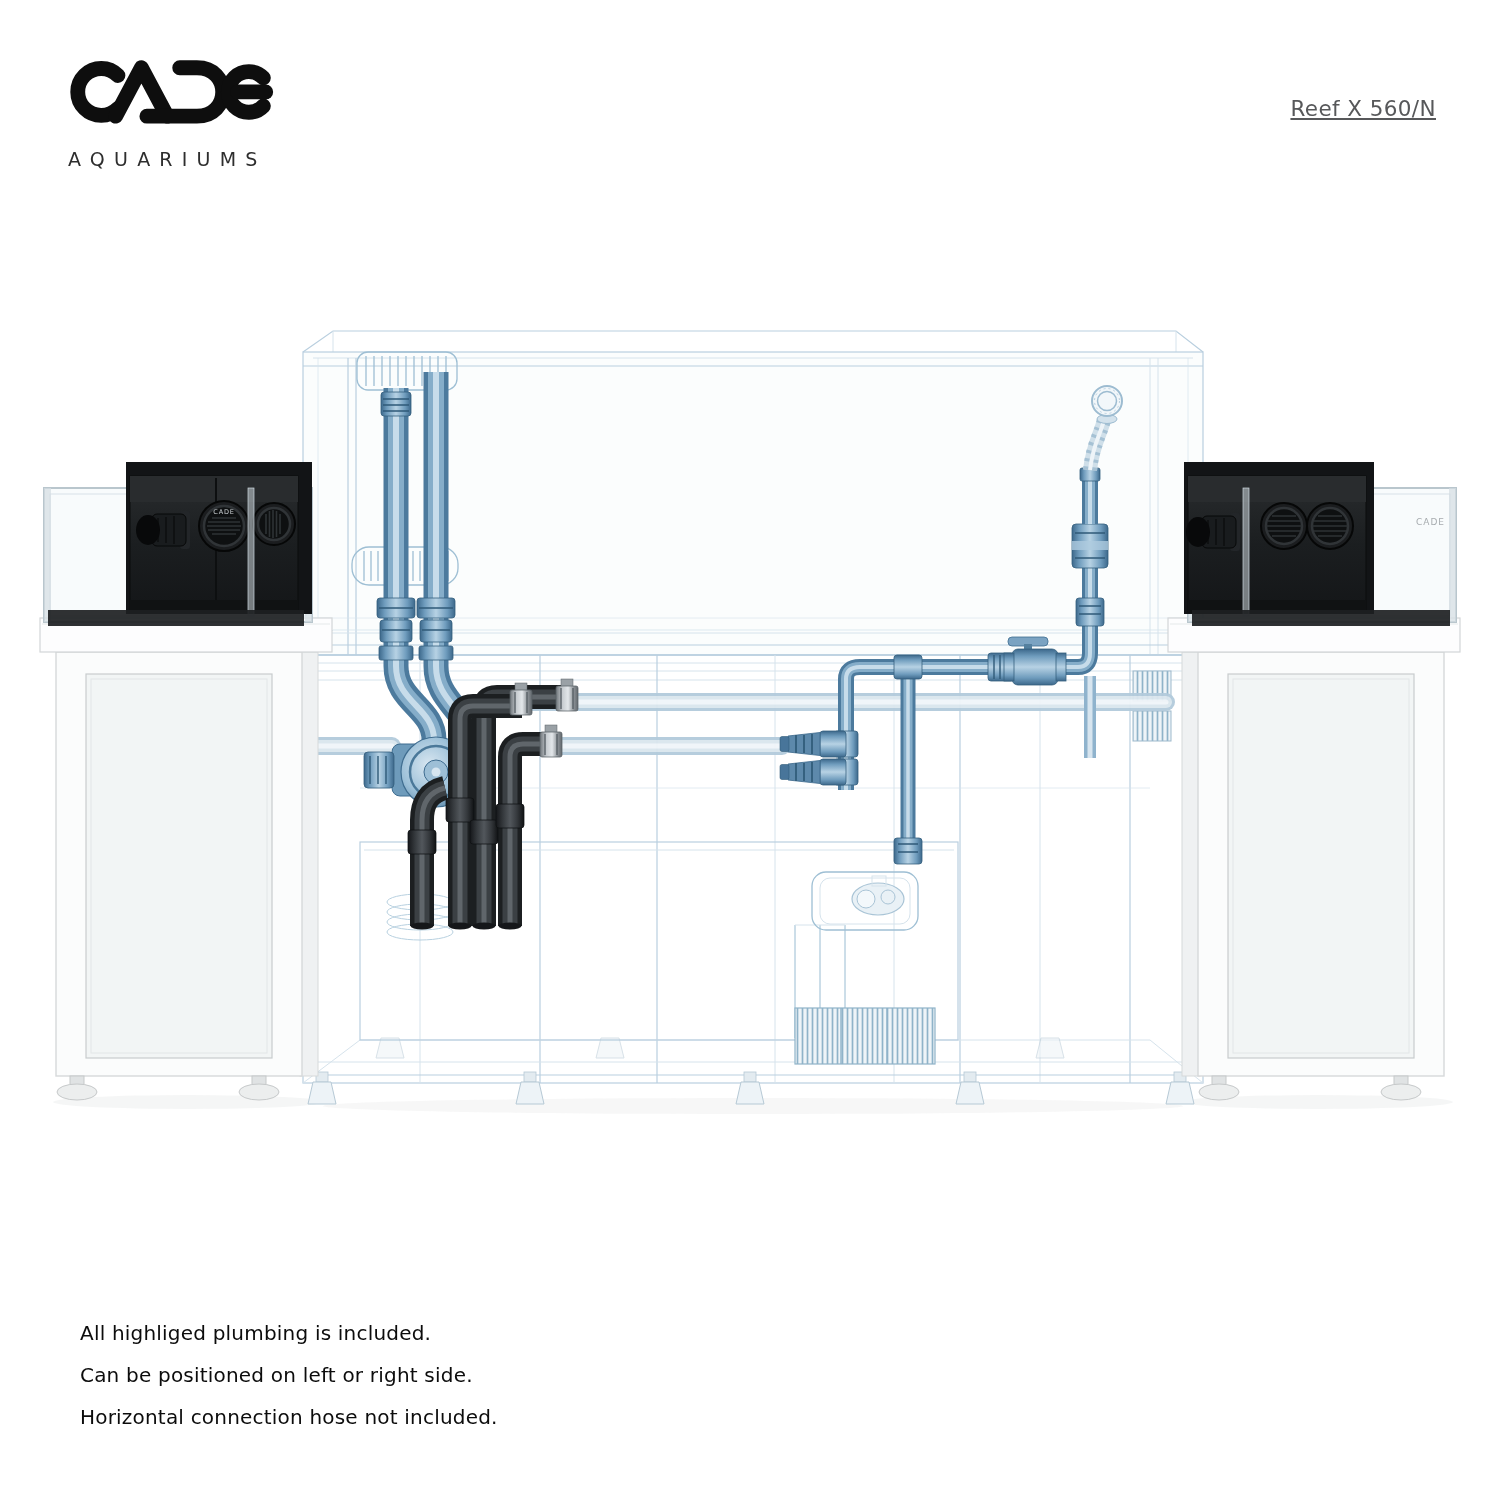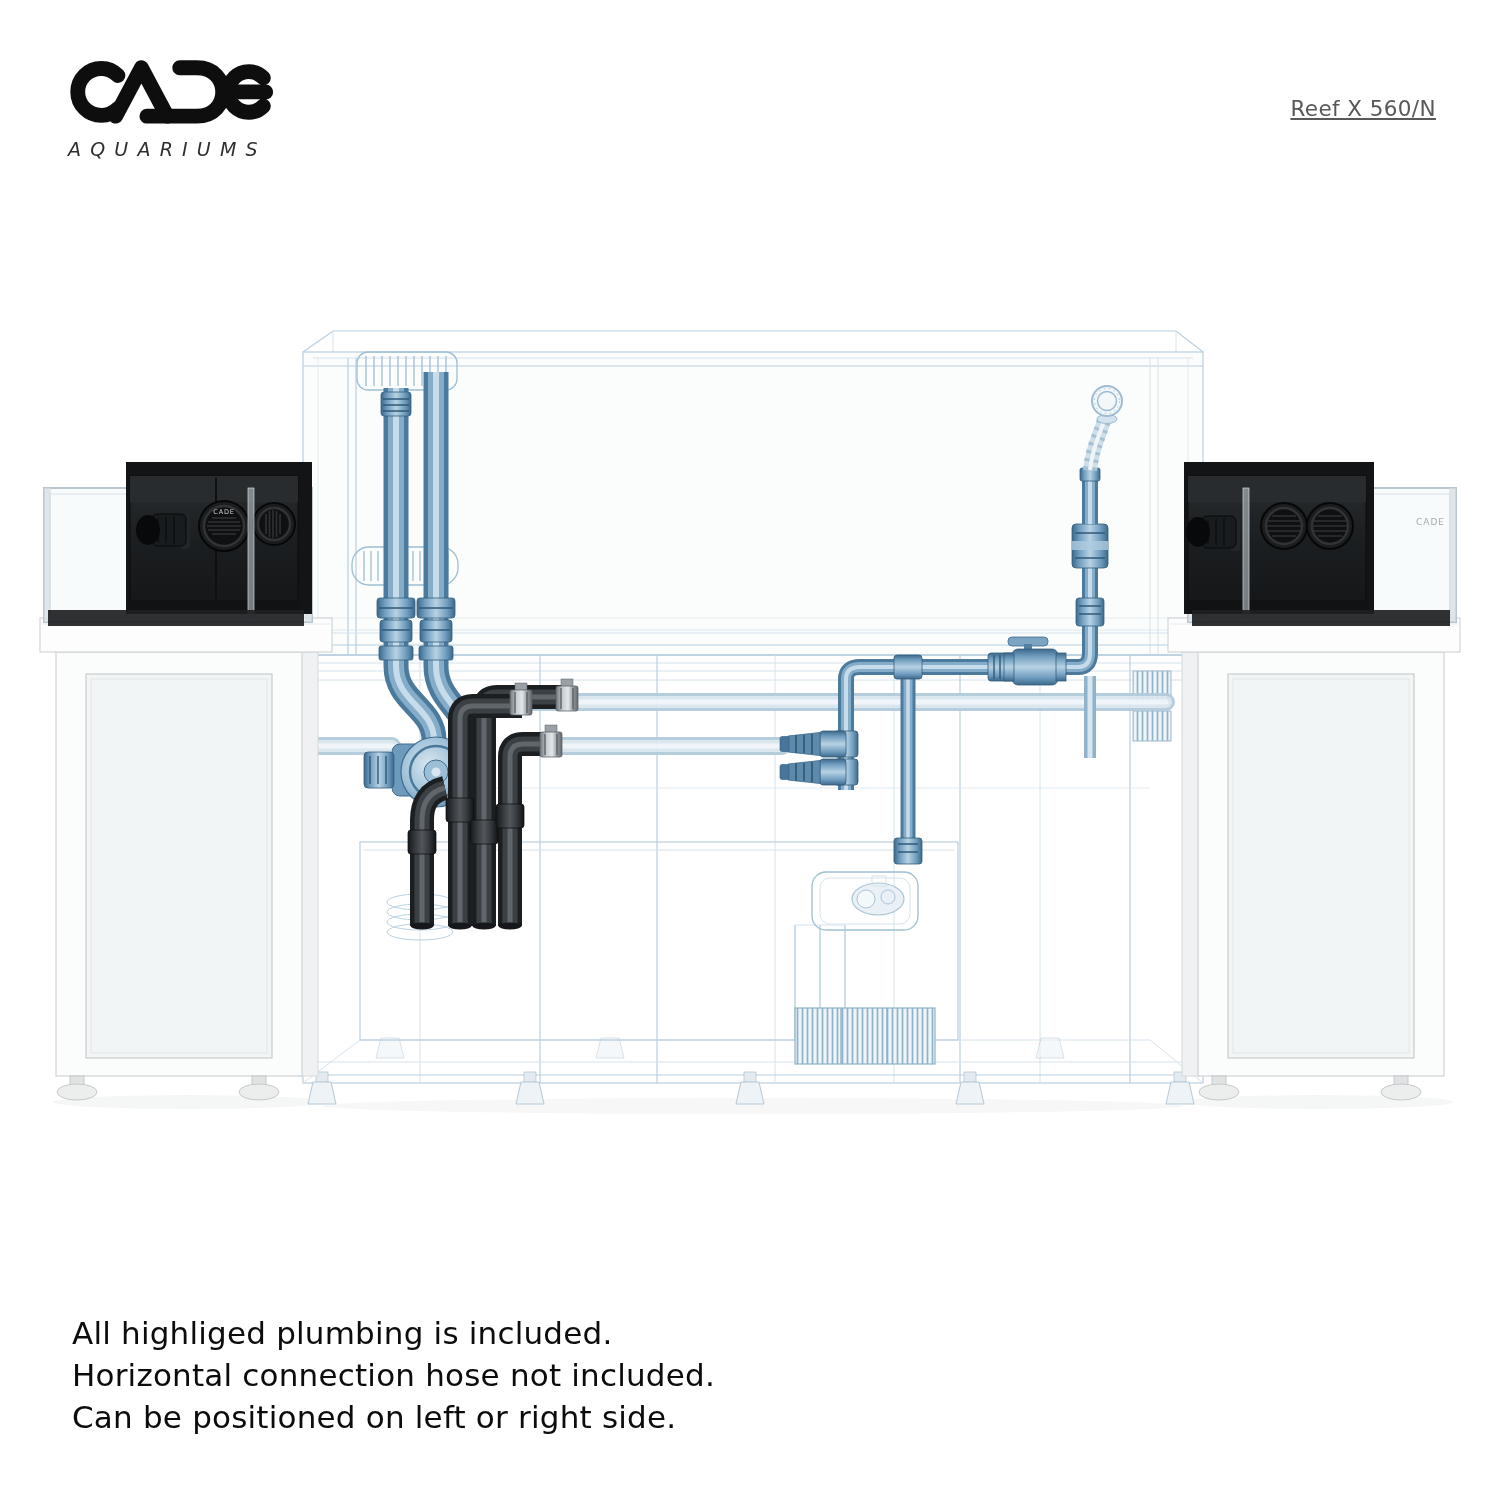--- a/index.html
+++ b/index.html
@@ -4,30 +4,30 @@
 <style>
   html,body{margin:0;padding:0;}
   body{
     width:1500px;height:1500px;position:relative;overflow:hidden;
     background:#ffffff;
     font-family:"DejaVu Sans","Liberation Sans",sans-serif;
   }
   .brand{position:absolute;left:64px;top:56px;}
   .brand .tagline{
     font-size:19px;letter-spacing:9.2px;color:#2e2e2e;
-    margin-top:3px;padding-left:4px;white-space:nowrap;font-style:italic;
+    margin-top:13px;padding-left:4px;white-space:nowrap;
   }
   .model{
     position:absolute;top:96px;right:64px;
     font-size:21.5px;color:#57585a;letter-spacing:.4px;text-decoration:underline;
   }
   .scene{position:absolute;left:0;top:0;}
   .notes{
-    position:absolute;left:72px;top:1312px;
-    font-size:31px;line-height:42px;color:#0c0c0c;letter-spacing:.2px;
+    position:absolute;left:80px;top:1312px;
+    font-size:20px;line-height:42px;color:#0c0c0c;letter-spacing:.2px;
   }
   .notes p{margin:0;}
 
   
   .wf{stroke:#b9cfdf;fill:none;stroke-width:1.2}
   .wf2{stroke:#9ebfd4;fill:none;stroke-width:1.3}
   .wfl{stroke:#d6e3ec;fill:none;stroke-width:1}
   
   .po{stroke:#4c7a9d;fill:none;stroke-width:25;stroke-linejoin:round}
   .pm{stroke:#85adc9;fill:none;stroke-width:16;stroke-linejoin:round}
@@ -469,15 +469,15 @@
       <ellipse cx="1198" cy="532" rx="12" ry="15" fill="#08090a"></ellipse>
     </g>
     <rect x="1243" y="488" width="6" height="128" fill="rgba(220,230,235,0.5)" stroke="#cfdbe1" stroke-width=".7"></rect>
     <text x="1416" y="525" font-size="9" fill="#a6abae" letter-spacing="1">CADE</text>
     <rect x="1192" y="610" width="258" height="16" fill="#1d2022" opacity=".92"></rect>
   </g>
 </svg>
 
 <div class="notes">
   <p>All highliged plumbing is included.</p>
+  <p>Can be positioned on left or right side.</p>
   <p>Horizontal connection hose not included.</p>
-  <p>Can be positioned on left or right side.</p>
 </div>
 
 </body></html>

